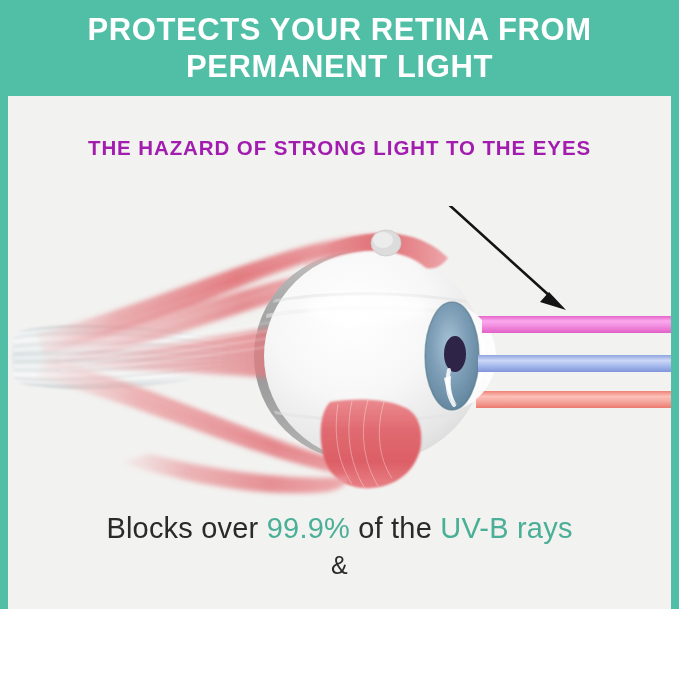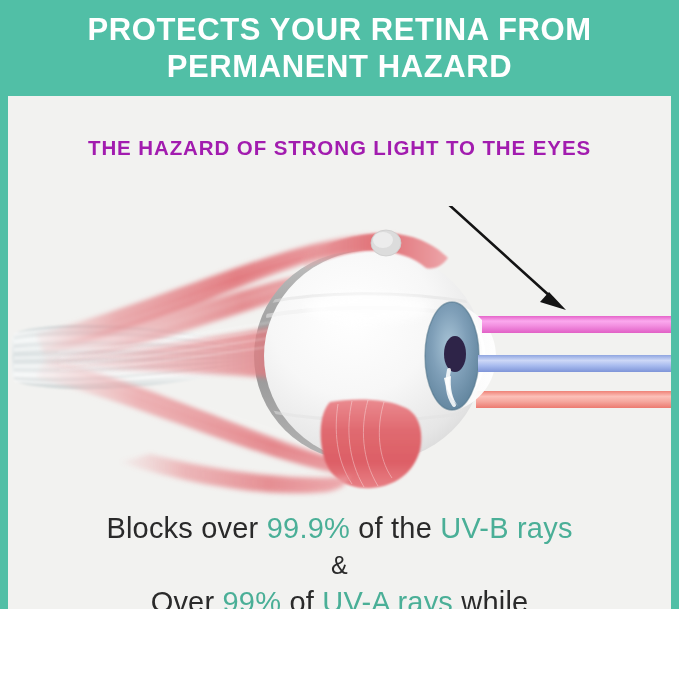--- a/index.html
+++ b/index.html
@@ -102,21 +102,21 @@
   .caption-line.last { white-space: normal; }
   .hl { color: #4aaf97; }
 </style>
 </head>
 <body>
 
 <div id="infographic">
 
   <div class="header-band">
     <div class="header-line">PROTECTS YOUR RETINA FROM</div>
-    <div class="header-line">PERMANENT HAZARD</div>
+    <div class="header-line">PERMANENT LIGHT</div>
   </div>
 
   <div class="content-panel">
 
     <div class="subtitle">THE HAZARD OF STRONG LIGHT TO THE EYES</div>
 
     <div class="eye-stage">
       <svg class="eye-svg" viewBox="0 0 679 310" xmlns="http://www.w3.org/2000/svg">
         <defs>
 
@@ -350,20 +350,17 @@
           <polygon points="566,104 540,96 549,86" fill="#141414"></polygon>
         </g>
       </svg>
     </div>
 
     <div class="caption">
       <div class="caption-line">
         <span>Blocks over </span><span class="hl">99.9%</span><span> of the </span><span class="hl">UV-B rays</span>
       </div>
       <div class="caption-line amp">&amp;</div>
-      <div class="caption-line">
-        <span>Over </span><span class="hl">99%</span><span> of </span><span class="hl">UV-A rays</span><span> while</span>
-      </div>
     </div>
 
   </div>
 
 </div>
 
 </body></html>

